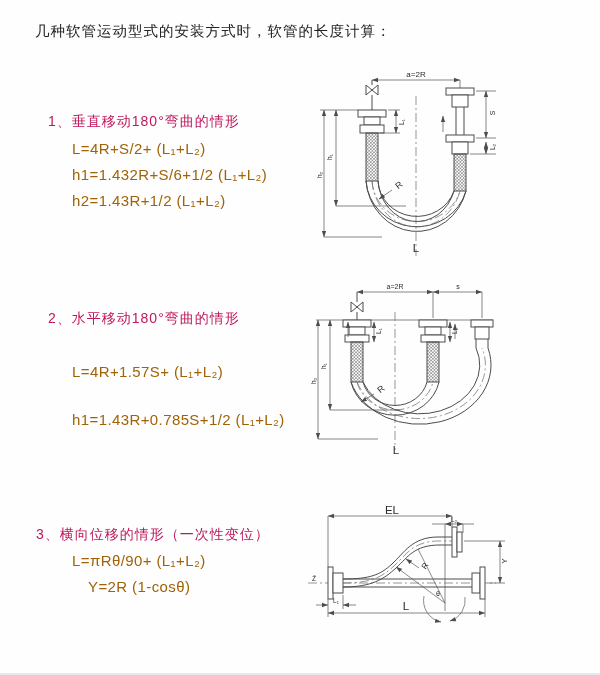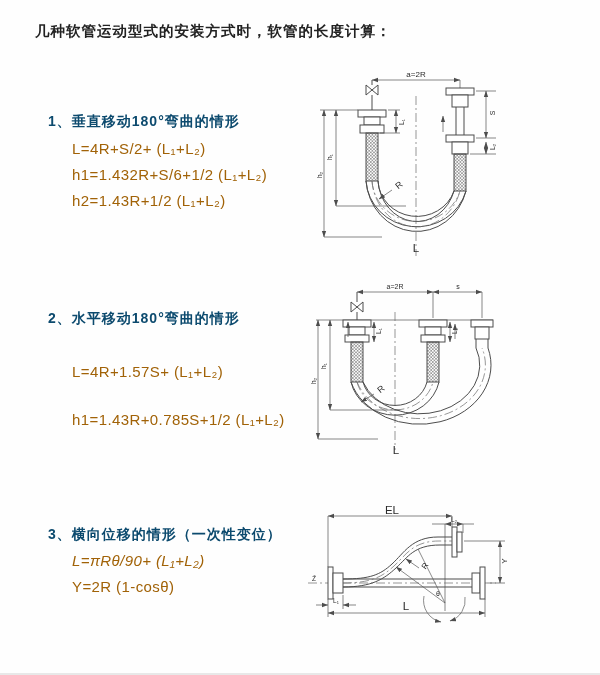--- a/index.html
+++ b/index.html
@@ -1,32 +1,32 @@
 <!DOCTYPE html>
 <html><head>
 <meta charset="utf-8">
 <style>
   * { margin: 0; padding: 0; box-sizing: border-box; }
   html, body { background: #fff; }
   body { width: 600px; height: 675px; position: relative; overflow: hidden;
          font-family: "Liberation Sans", "DejaVu Sans", sans-serif; color: #1c1c1c; }
   .page { position: absolute; inset: 0; background: #fefefe; border-bottom: 2px solid #e8e8e8; }
 
-  .doc-title { position: absolute; left: 35px; top: 22px; font-size: 14.5px; font-weight: 700;
+  .doc-title { position: absolute; left: 35px; top: 22px; font-size: 14.5px; font-weight: 400;
                letter-spacing: 1px; color: #222; }
 
-  .section-heading { position: absolute; font-size: 14px; font-weight: 700; letter-spacing: 1px; color: #0c4a6e; }
+  .section-heading { position: absolute; font-size: 14px; font-weight: 400; letter-spacing: 1px; color: #be185d; }
   .formula { position: absolute; font-size: 15px; font-weight: 500; letter-spacing: 0.4px; color: #a16207; }
 
   .h1 { left: 48px; top: 113px; }
   .f1a { left: 72px; top: 140px; } .f1b { left: 72px; top: 166px; } .f1c { left: 72px; top: 192px; }
   .h2 { left: 48px; top: 310px; }
   .f2a { left: 72px; top: 337px; margin-top: 26px; } .f2b { left: 72px; top: 363px; margin-top: 48px; } .f2c { left: 72px; top: 389px; }
-  .h3 { left: 48px; top: 526px; }
-  .f3a { left: 72px; top: 552px; font-style: italic; } .f3b { left: 72px; top: 578px; text-align: right; } .f3c { left: 72px; top: 604px; }
+  .h3 { left: 36px; top: 526px; }
+  .f3a { left: 72px; top: 552px; } .f3b { left: 88px; top: 578px; text-align: right; } .f3c { left: 72px; top: 604px; }
 
   .dia { position: absolute; }
   .dia1 { left: 310px; top: 66px; }
   .dia2 { left: 308px; top: 282px; }
   .dia3 { left: 300px; top: 503px; }
 
   svg .ln   { stroke: #4d4d4d; stroke-width: 1; fill: none; }
   svg .thin { stroke: #5a5a5a; stroke-width: 0.7; fill: none; }
   svg .dim  { stroke: #555; stroke-width: 0.7; fill: none; }
   svg .cl   { stroke: #6a6a6a; stroke-width: 0.7; fill: none; stroke-dasharray: 9 3 2 3; }

